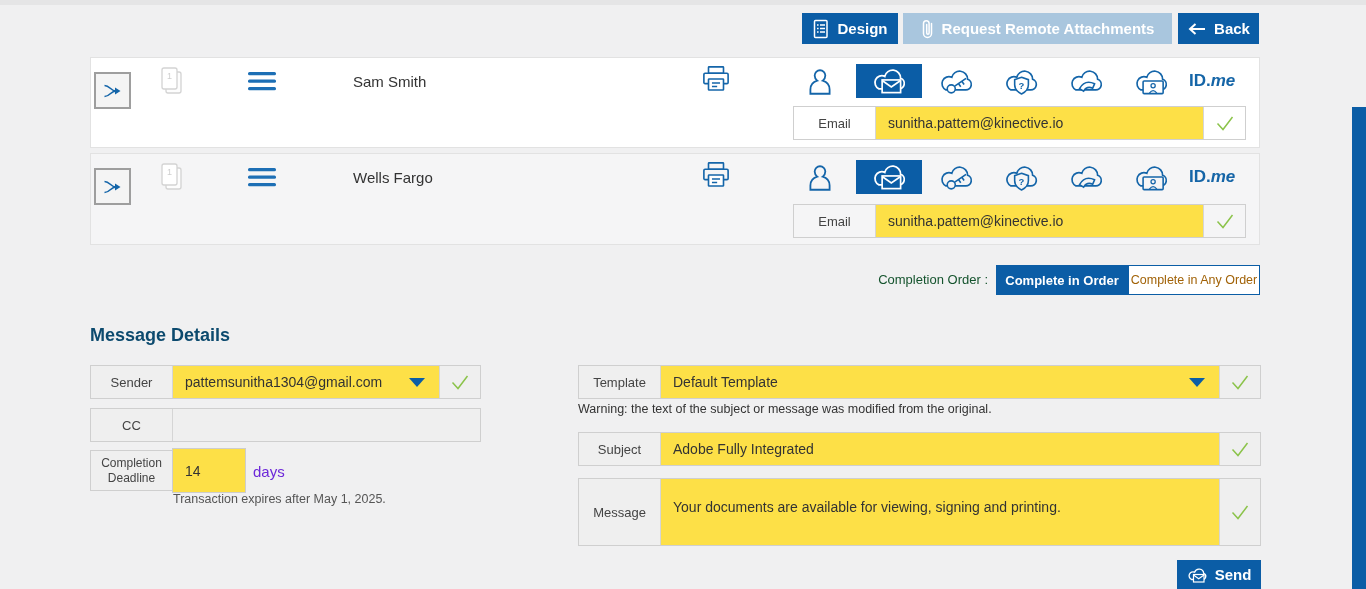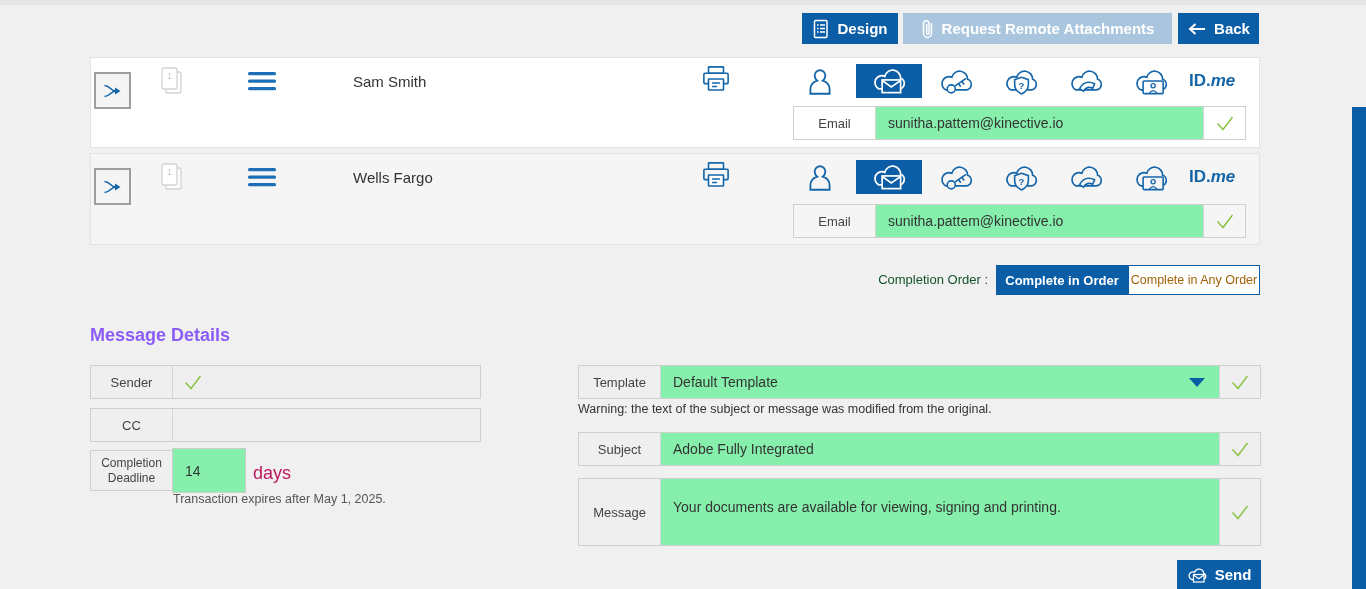--- a/index.html
+++ b/index.html
@@ -27,37 +27,37 @@
   .icon-tile { position:absolute; top:5px; width:40px; height:38px; display:flex; align-items:center;
                justify-content:center; cursor:pointer; }
   .icon-tile.selected { background:#0b5da6; width:66px; height:34px; top:6px; }
   .idme { position:absolute; top:13px; font-size:17px; color:#1565a7; cursor:pointer; white-space:nowrap; }
   .idme b { font-weight:800; }
   .idme i { font-style:italic; font-weight:600; }
 
   
   .fgroup { position:absolute; display:flex; align-items:stretch; border:1px solid #cfcfcf; background:#efefef; }
   .f-label { display:flex; align-items:center; justify-content:center; font-size:13px; color:#444; text-align:center; }
-  .f-value { background:#86efac; border-left:1px solid #d5d5d5; display:flex; align-items:center;
+  .f-value { background:#fde047; border-left:1px solid #d5d5d5; display:flex; align-items:center;
              padding:0 12px; font-size:14px; color:#333; position:relative; }
   .f-check { border-left:1px solid #d5d5d5; display:flex; align-items:center; justify-content:center; }
   .f-value input, .f-value textarea { border:none; outline:none; width:100%; height:100%; font-family:inherit;
              font-size:14px; color:#333; background:transparent; resize:none; }
   .f-value input::placeholder { color:#9a9a9a; }
   .tri-down { width:0; height:0; border-left:8px solid transparent; border-right:8px solid transparent;
               border-top:9px solid #0b5da6; position:absolute; right:14px; top:12px; cursor:pointer; }
 
   
   .co-label { position:absolute; left:790px; top:272px; width:198px; text-align:right; font-size:13px; color:#14532d; }
   .co-btn { position:absolute; top:265px; width:132px; height:30px; display:flex; align-items:center;
             justify-content:center; cursor:pointer; }
   .co-btn.sel { left:996px; background:#0b5da6; color:#fff; font-size:13px; font-weight:700; }
   .co-btn.unsel { left:1128px; background:#fff; color:#a16207; font-size:12.5px; border:1px solid #0b5da6; }
 
-  .section-heading { position:absolute; left:90px; top:325px; font-size:18px; font-weight:600; color:#8b5cf6; }
+  .section-heading { position:absolute; left:90px; top:325px; font-size:18px; font-weight:600; color:#0c4a6e; }
   .note { position:absolute; font-size:12.5px; color:#555; }
   .warning { position:absolute; left:578px; top:402px; font-size:12.5px; color:#333; }
 
   .send-btn { position:absolute; left:1177px; top:560px; width:84px; height:29px; background:#0b5da6; color:#fff;
               font-size:15px; font-weight:600; display:flex; align-items:center; justify-content:center; gap:6px; cursor:pointer; }
   .right-bar { position:absolute; left:1352px; top:107px; width:14px; height:482px; background:#0b5da6; }
   svg { display:block; }
 </style>
 </head>
 <body>
@@ -304,41 +304,45 @@
   </div>
 
   <div class="co-label">Completion Order :</div>
   <div class="co-btn sel">Complete in Order</div>
   <div class="co-btn unsel">Complete in Any Order</div>
 
   <div class="section-heading">Message Details</div>
 
   <div class="fgroup" style="left:90px; top:365px; width:391px; height:34px;">
     <div class="f-label" style="width:81px;">Sender</div>
+    <div class="f-value" style="flex:1;">
+      <span>pattemsunitha1304@gmail.com</span>
+      <span class="tri-down"></span>
+    </div>
     <div class="f-check" style="width:41px;">
       <span>
         <svg width="22" height="18" viewBox="0 0 22 18">
             <path d="M3.5 9.5L9 15.5L18.5 3" fill="none" stroke="#8bc34a" stroke-width="1.5"></path>
           </svg>
       </span>
     </div>
   </div>
 
   <div class="fgroup" style="left:90px; top:408px; width:391px; height:34px;">
     <div class="f-label" style="width:81px;">CC</div>
     <div class="f-check" style="width:41px;"></div>
   </div>
 
   <div class="fgroup" style="left:90px; top:450px; width:156px; height:41px;">
     <div class="f-label" style="width:81px; font-size:12px; line-height:1.25; padding:0 6px;">Completion Deadline</div>
     <div class="f-value" style="flex:1; border:1px solid #cdcdcd; margin:-3px -1px -3px 0;">
       <input type="text" value="14" style="">
     </div>
   </div>
-  <div class="note" style="left:253px; top:463px; font-size:18px; color:#be185d;">days</div>
+  <div class="note" style="left:253px; top:463px; font-size:15px; color:#6d28d9;">days</div>
   <div class="note" style="left:173px; top:492px;">Transaction expires after May 1, 2025.</div>
 
   <div class="fgroup" style="left:578px; top:365px; width:683px; height:34px;">
     <div class="f-label" style="width:81px;">Template</div>
     <div class="f-value" style="flex:1;">
       <span>Default Template</span>
       <span class="tri-down"></span>
     </div>
     <div class="f-check" style="width:41px;">
       <span>

